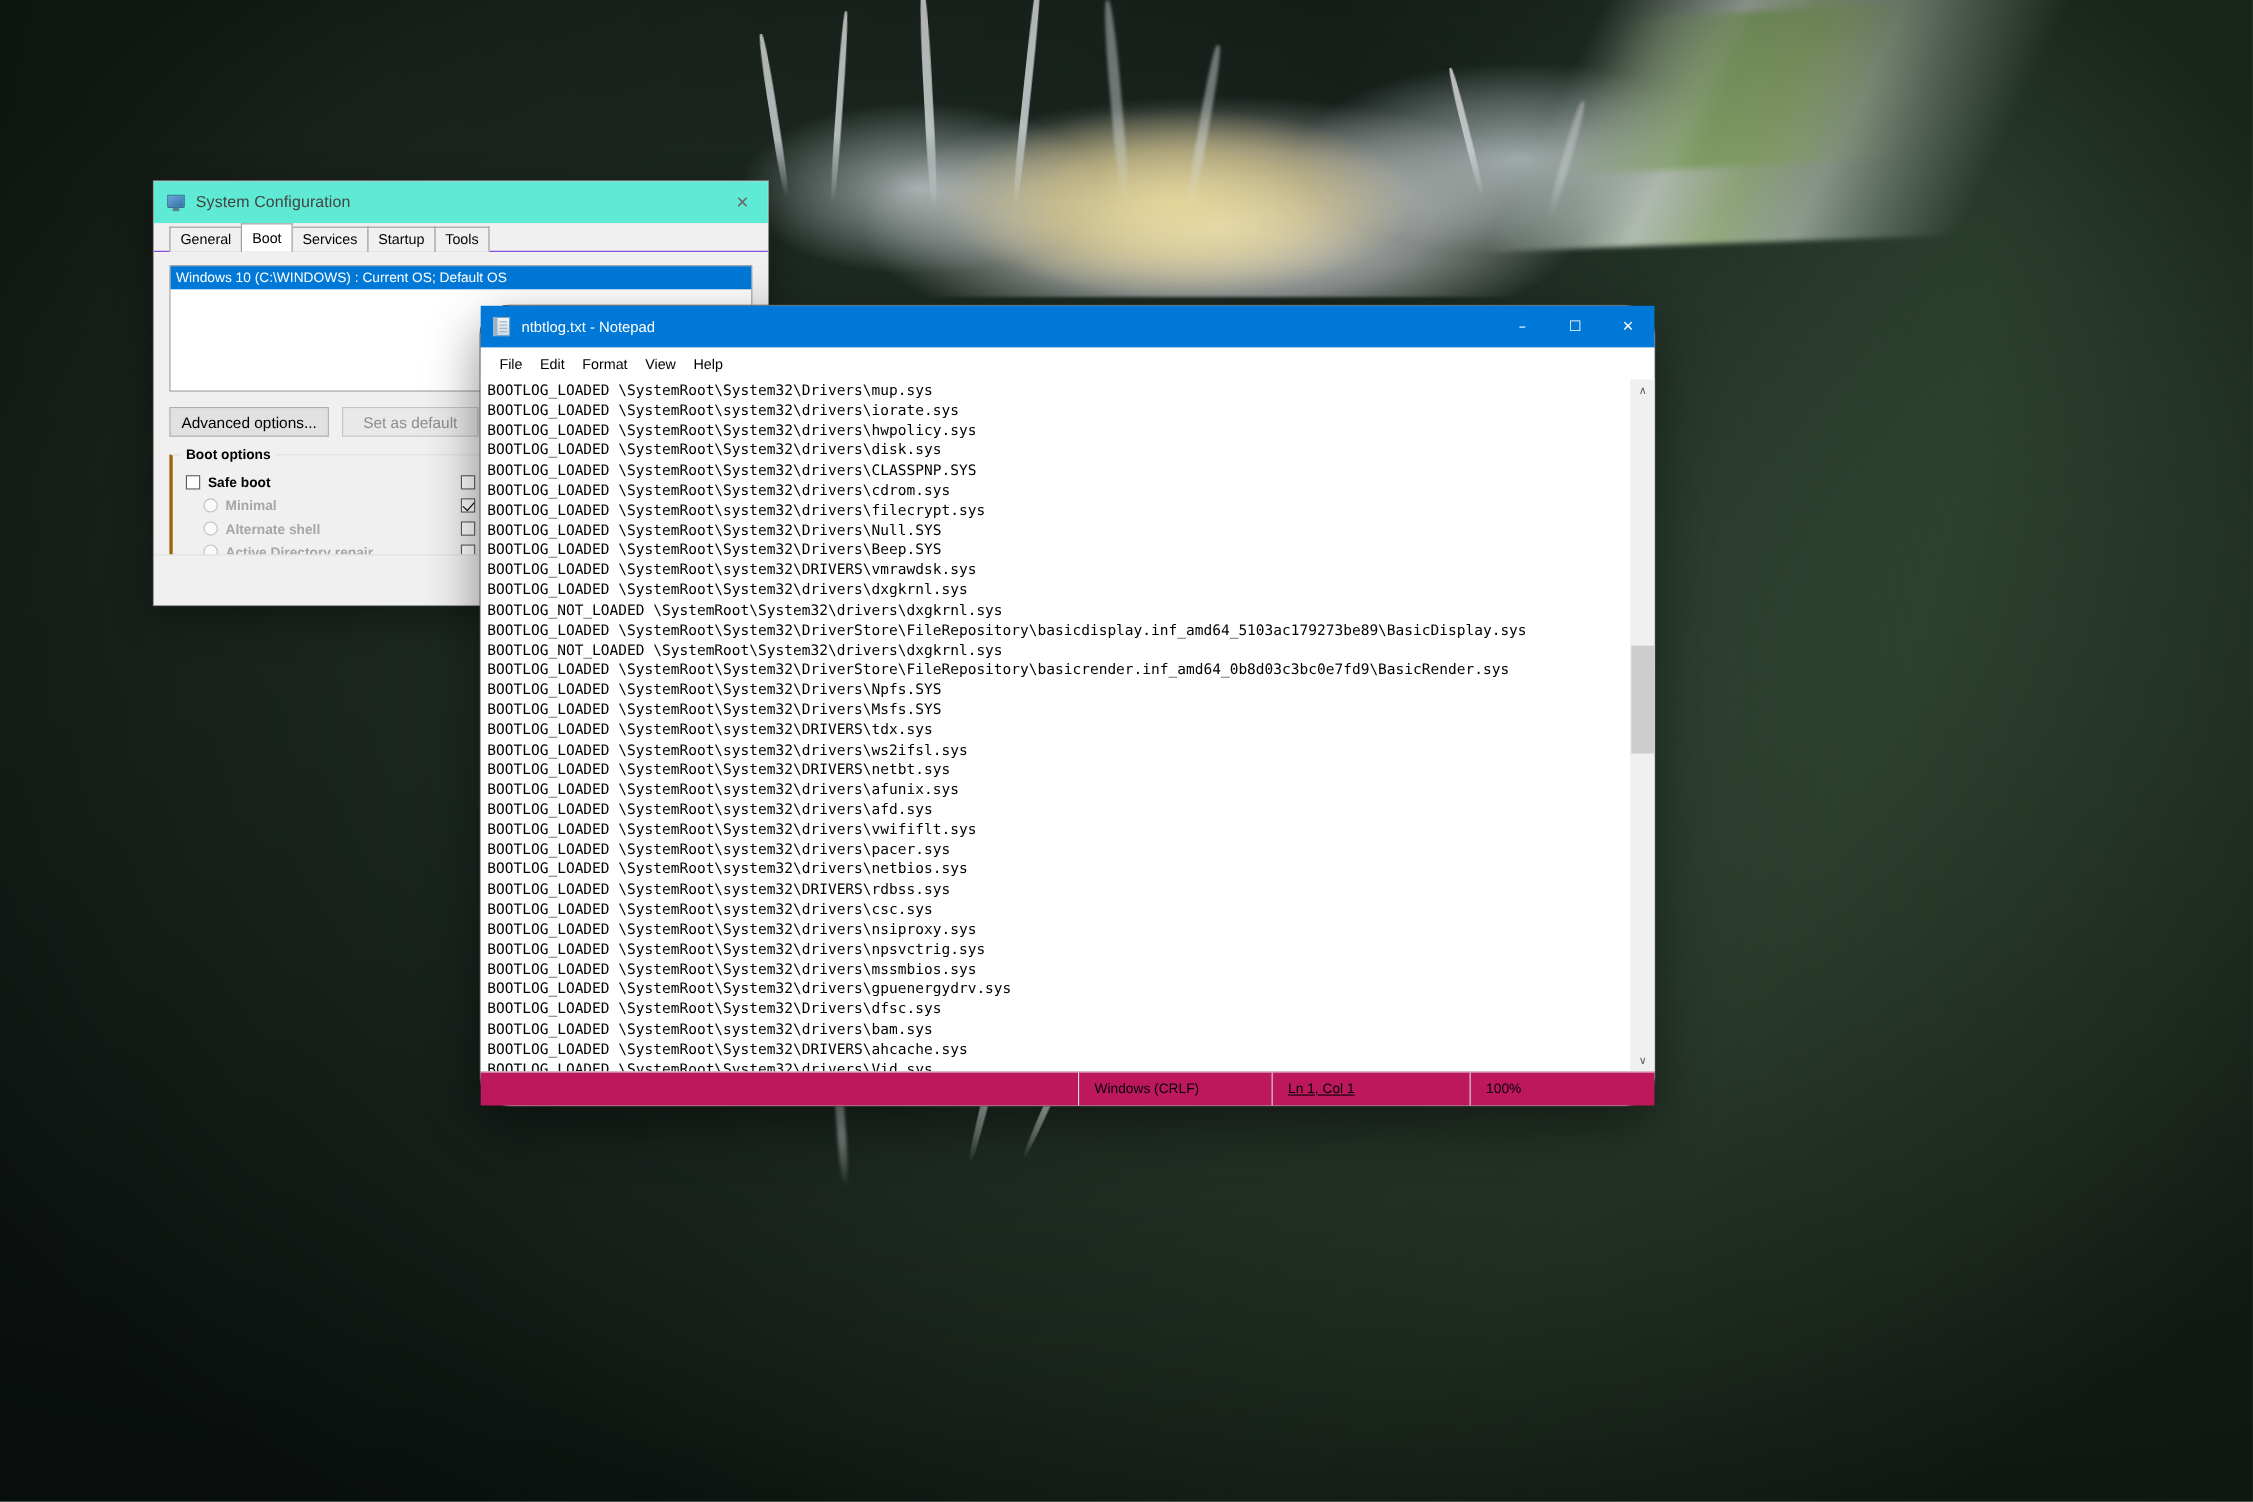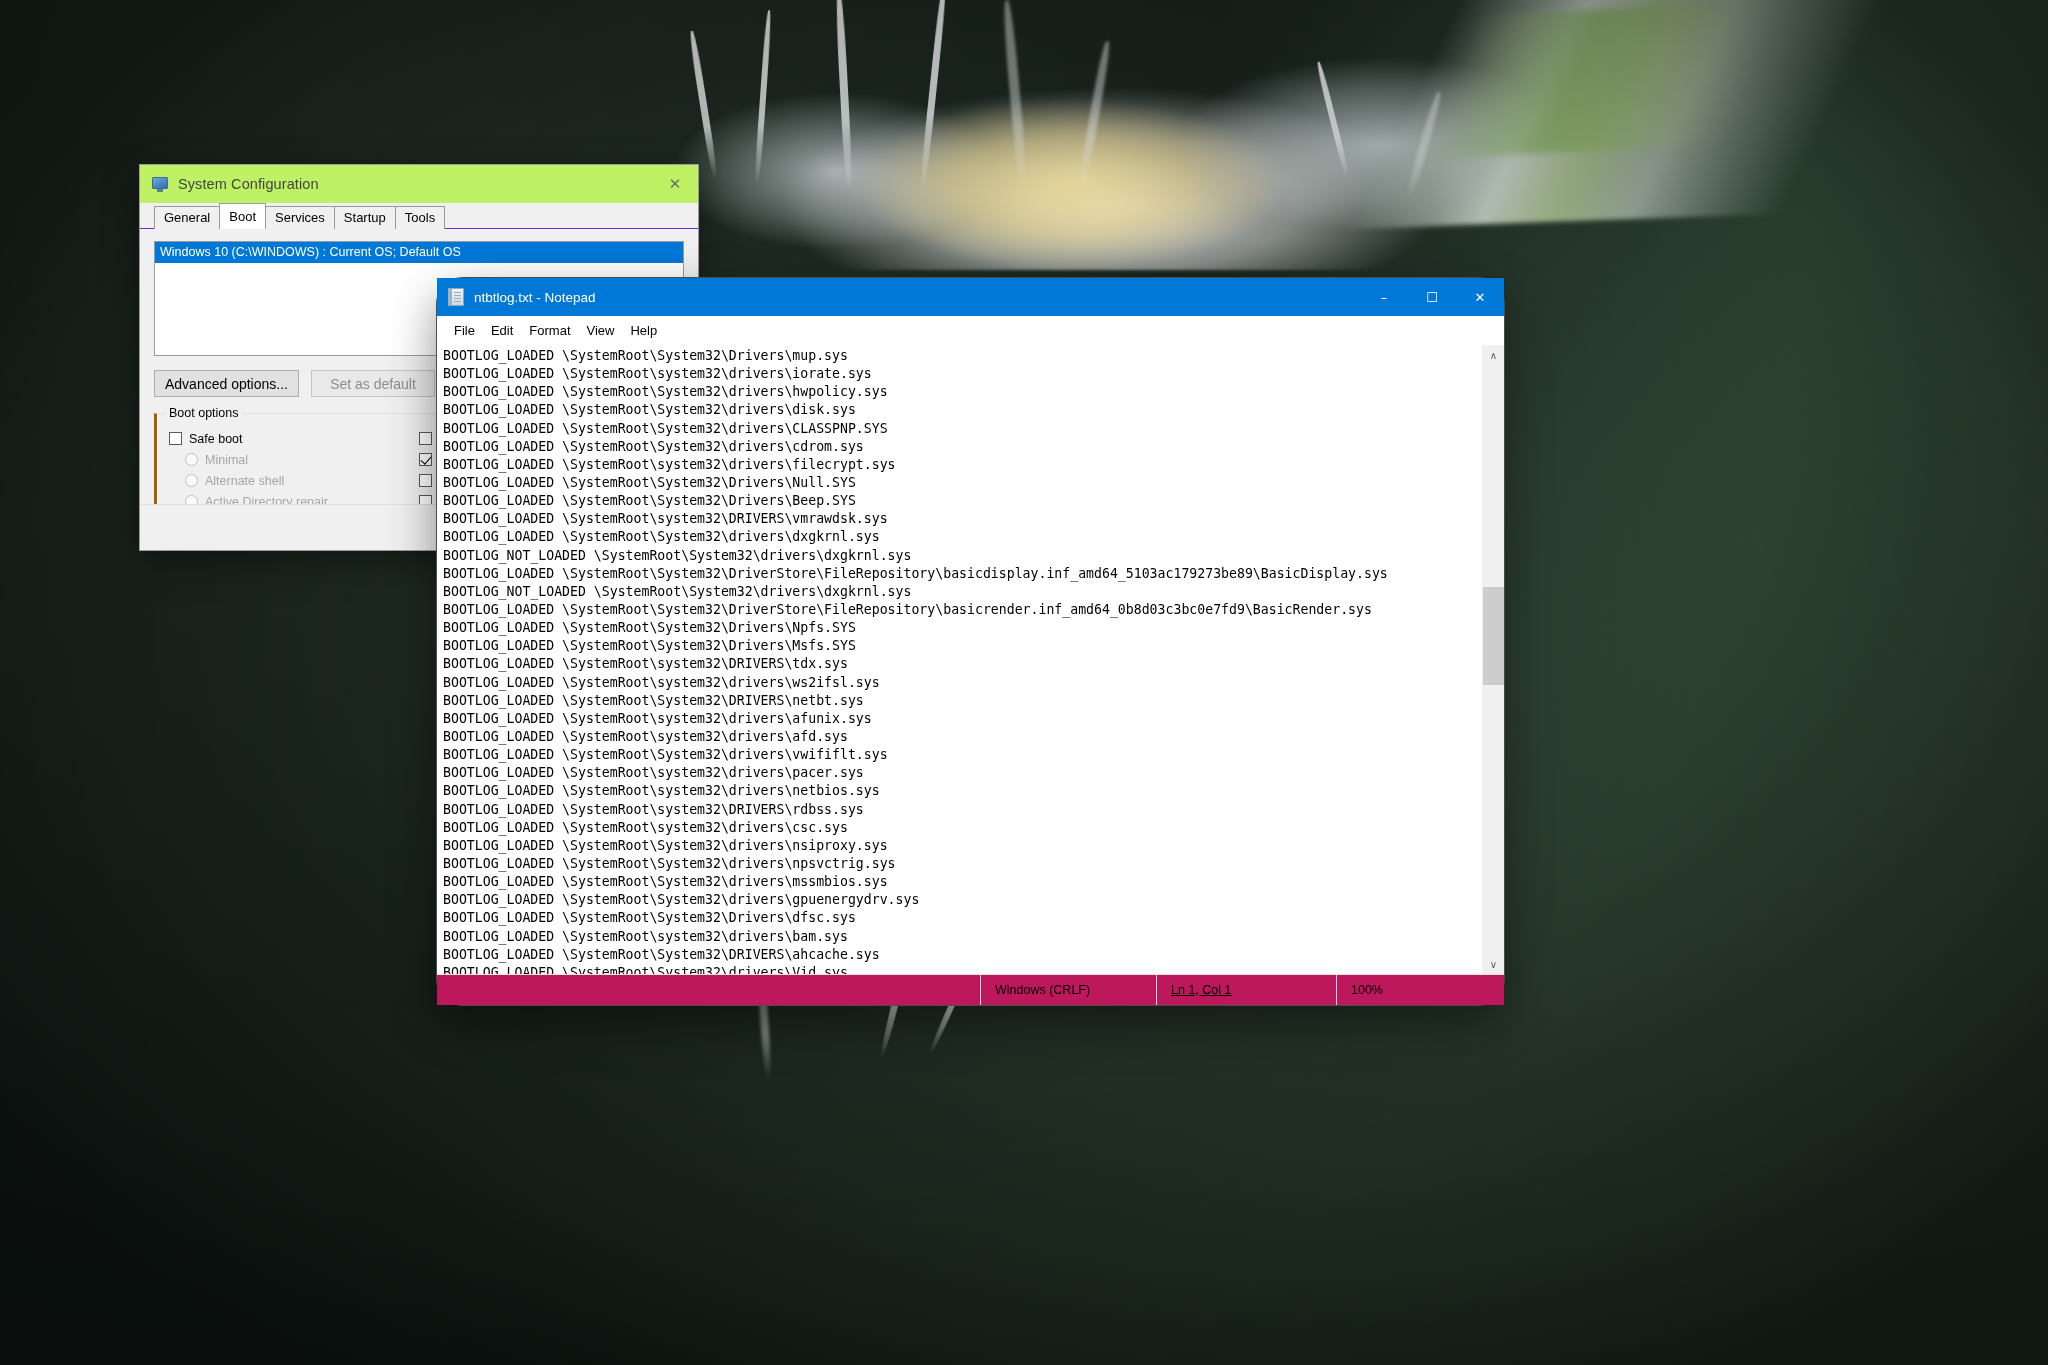--- a/index.html
+++ b/index.html
@@ -104,21 +104,21 @@
 
   
   #syscfg {
     left: 140px; top: 165px;
     width: 558px; height: 385px;
     background: #f0f0f0;
     box-shadow: 0 0 0 1px #9a9a9a, 0 12px 34px rgba(0,0,0,0.38);
   }
   #syscfg .titlebar {
     height: 38px;
-    background: #bef264;
+    background: #5eead4;
     display: flex;
     align-items: center;
     padding-left: 12px;
   }
   #syscfg .title-icon {
     width: 17px; height: 17px;
     margin-right: 9px;
     position: relative;
     flex: none;
   }
@@ -216,20 +216,21 @@
   }
   .btn.disabled { color: #8d8d8d; background: #e9e9e9; border-color: #c4c4c4; }
 
   .groupbox {
     margin-top: 16px;
     border: 3px solid #a16207;
     border-top: 1px solid #dfdfdf;
     position: relative;
     height: 128px;
     padding: 14px 12px 0 12px;
+    font-weight: bold;
   }
   .groupbox > .legend {
     position: absolute;
     top: -8px; left: 8px;
     background: #f0f0f0;
     padding: 0 4px;
     font-size: 12.5px;
     color: #000;
   }
   .optcols { display: flex; }

